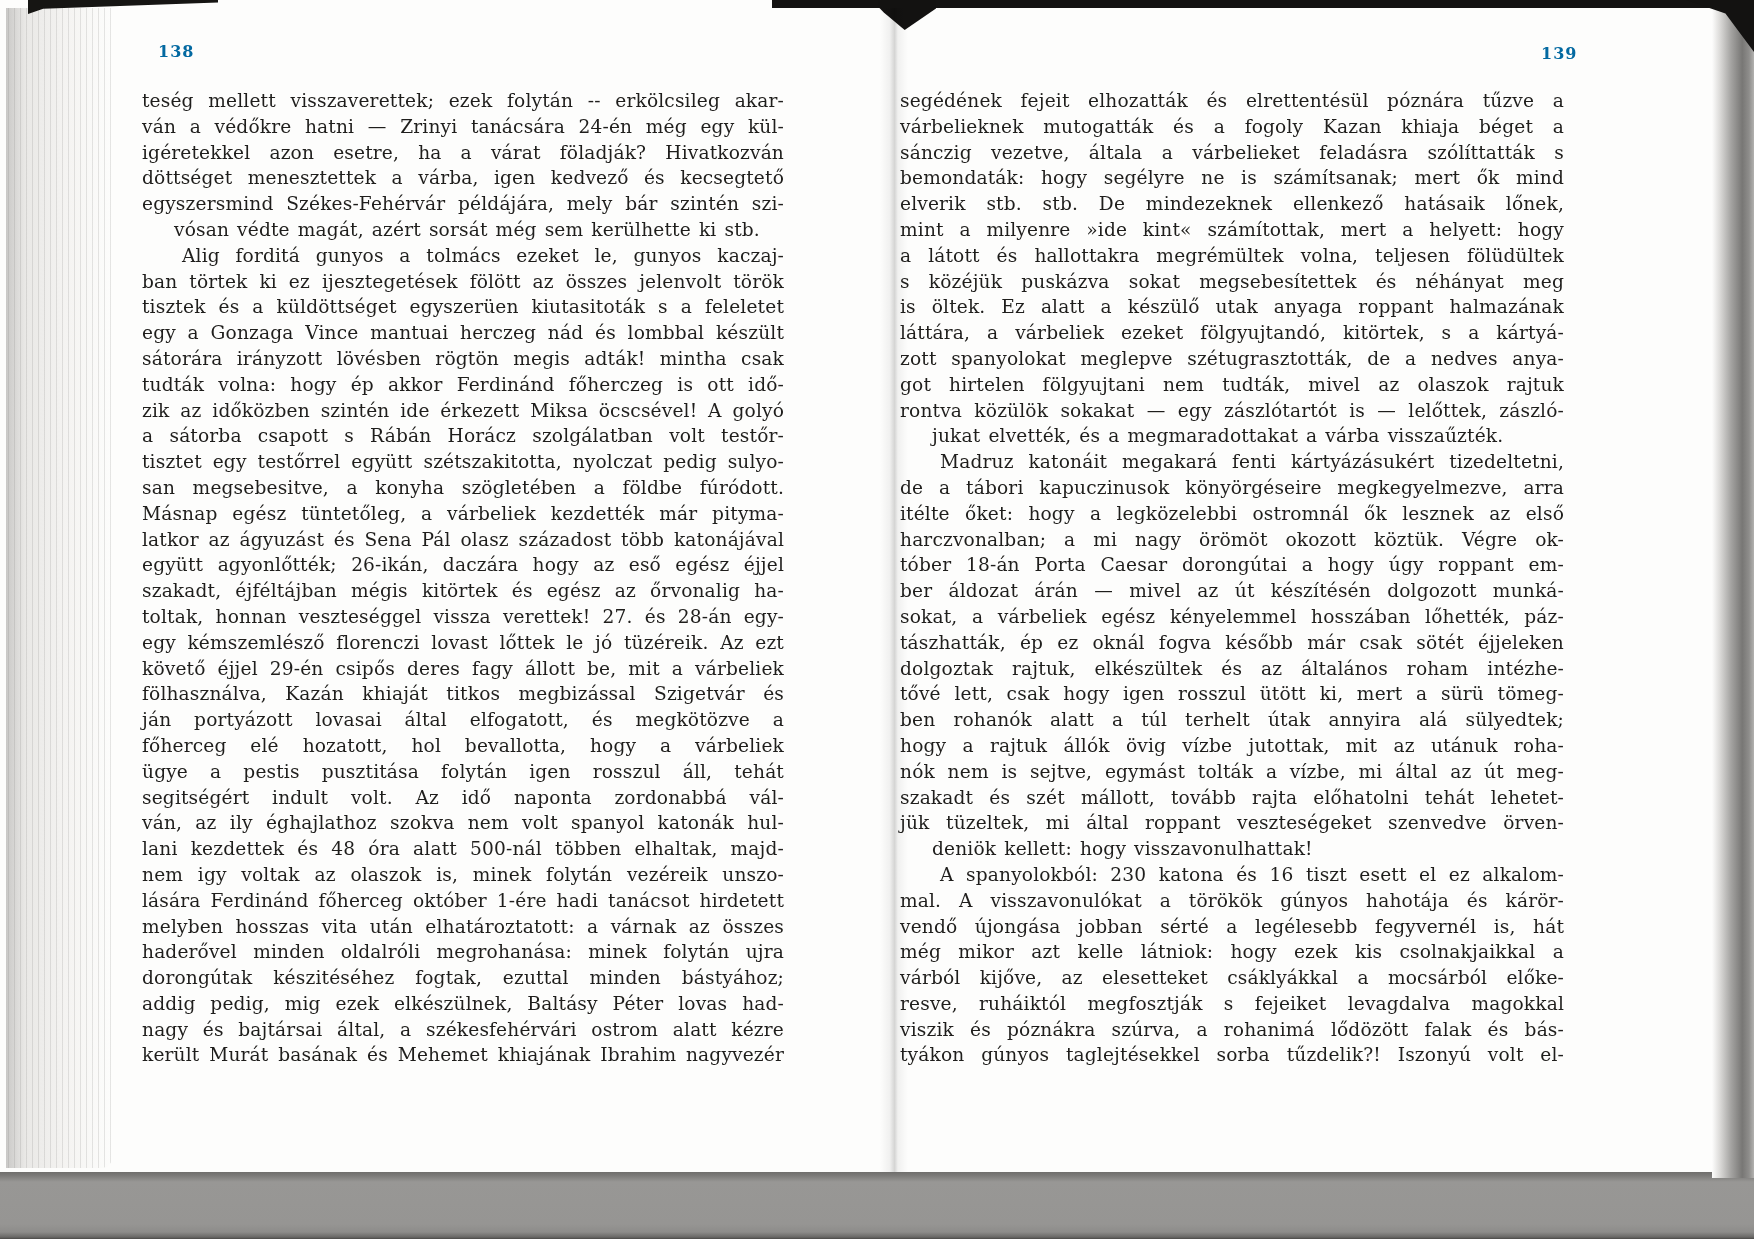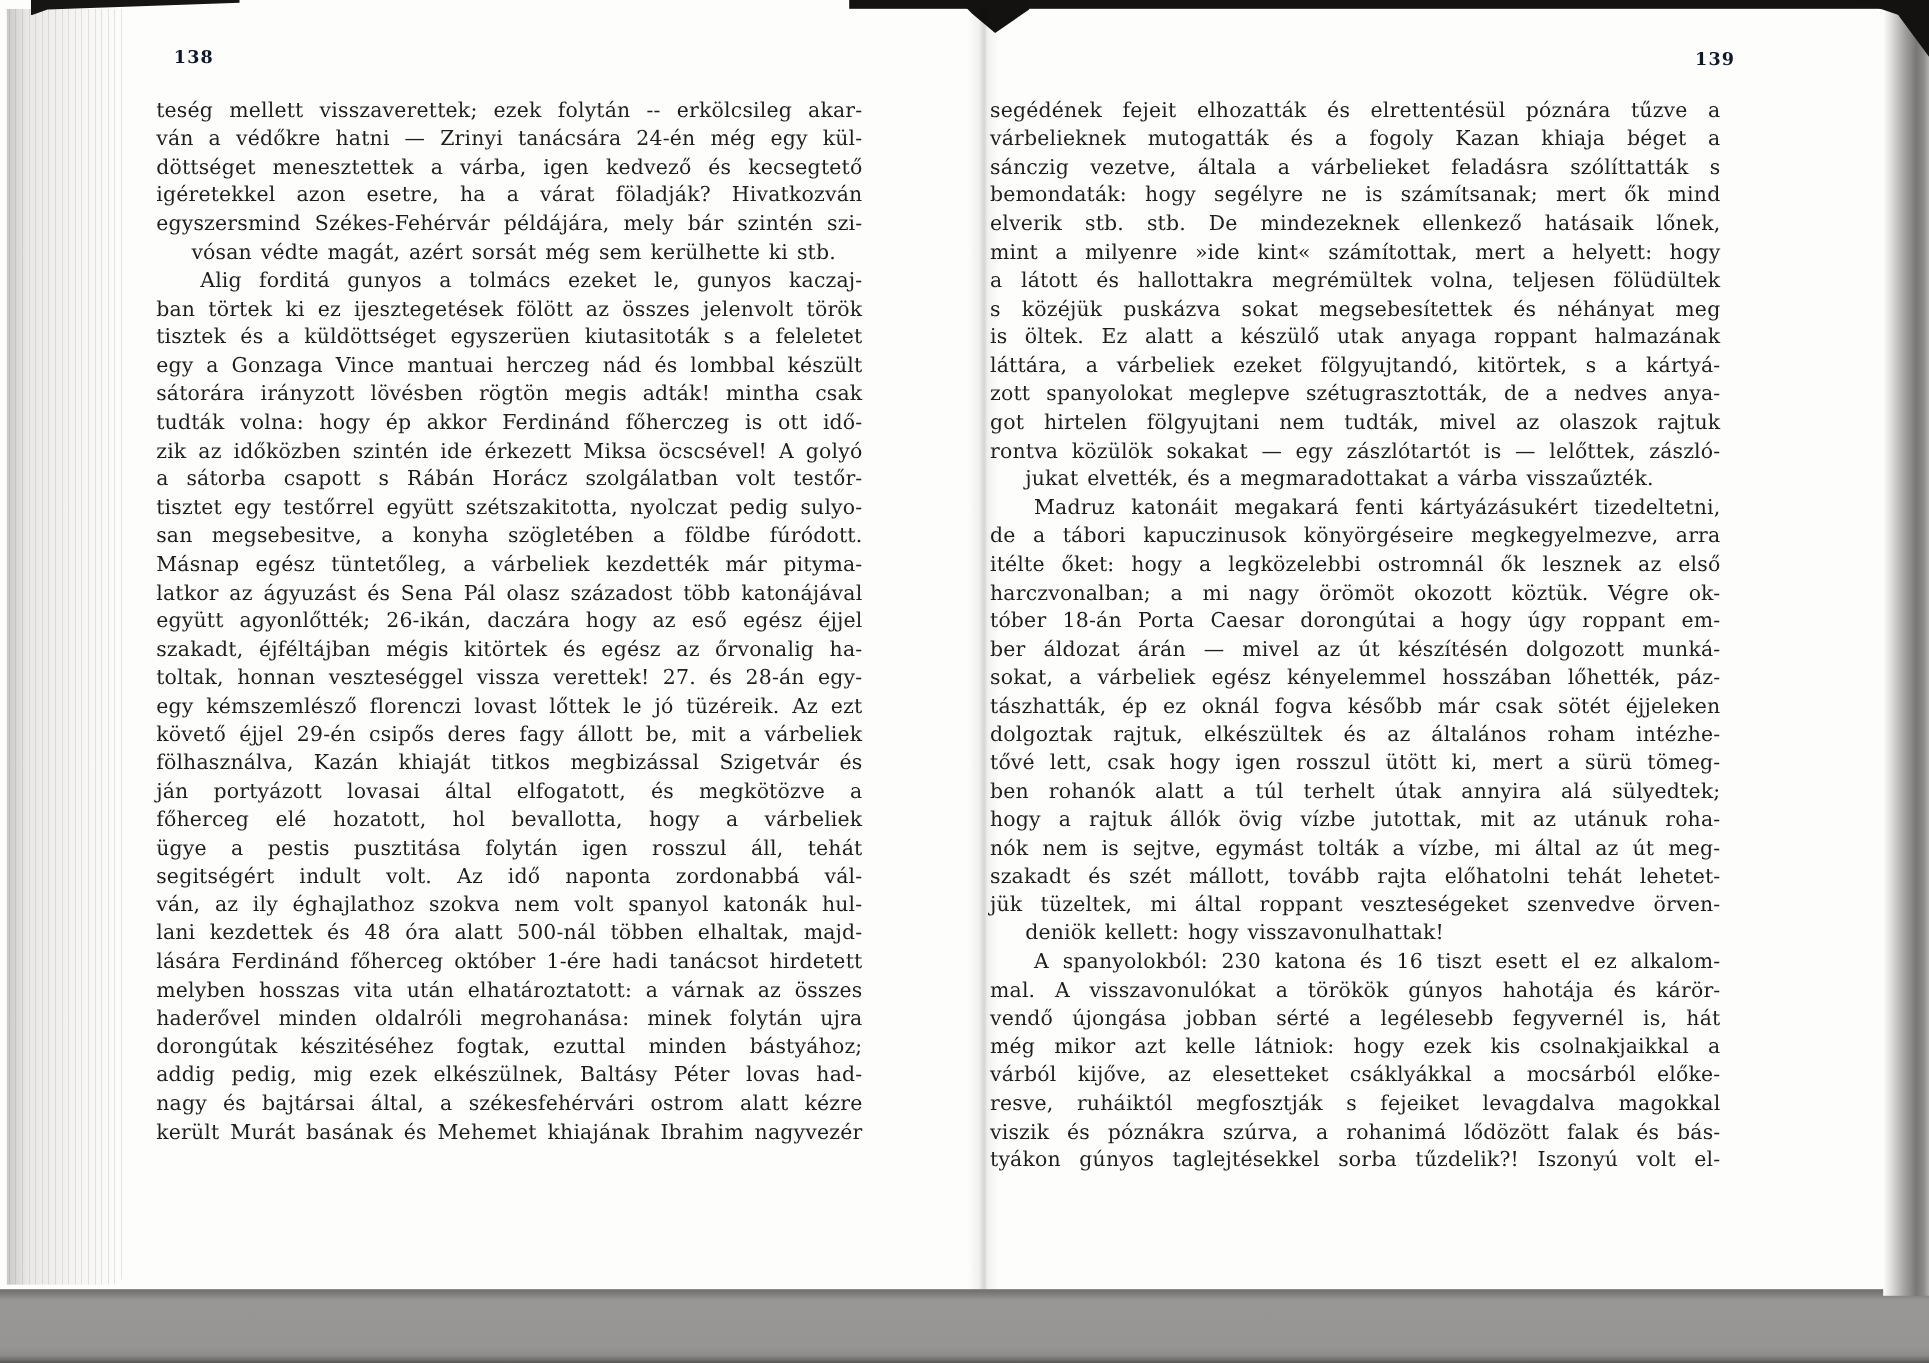--- a/index.html
+++ b/index.html
@@ -39,21 +39,21 @@
     position:absolute; left:1686px; top:0; width:68px; height:52px; background:#131211;
     clip-path:polygon(0 0,100% 0,100% 100%,58% 26%);
   }
   .gutter-shadow {
     position:absolute; left:880px; top:8px; width:28px; height:1164px;
     background:linear-gradient(90deg, rgba(0,0,0,0) 0%, rgba(0,0,0,0.05) 35%, rgba(0,0,0,0.16) 52%, rgba(0,0,0,0.05) 64%, rgba(0,0,0,0) 100%);
   }
   
   .page { position:absolute; color:#1f1e1c; }
   .page-number {
-    position:absolute; font-size:16px; font-weight:bold; letter-spacing:1px; color:#0f172a;
+    position:absolute; font-size:16px; font-weight:bold; letter-spacing:1px; color:#0369a1;
   }
   .pageno-left  { left:158px;  top:42px; }
   .pageno-right { left:1541px; top:44px; }
   .textblock {
     position:absolute; font-size:18.6px; line-height:25.8px;
     word-spacing:2px; letter-spacing:0.15px;
   }
   .textblock-left  { left:142px; top:88px; width:642px; }
   .textblock-right { left:900px; top:88px; width:664px; }
   .line { text-align:justify; text-align-last:justify; white-space:normal; }
@@ -72,22 +72,22 @@
   <div class="top-edge-right"></div>
   <div class="gutter-top-wedge"></div>
   <div class="top-right-wedge"></div>
   <div class="gutter-shadow"></div>
 
   <div class="page">
     <div class="page-number pageno-left">138</div>
     <div class="textblock textblock-left">
         <div class="line">teség mellett visszaverettek; ezek folytán -- erkölcsileg akar-</div>
         <div class="line">ván a védőkre hatni — Zrinyi tanácsára 24-én még egy kül-</div>
+        <div class="line">igéretekkel azon esetre, ha a várat föladják? Hivatkozván</div>
         <div class="line">döttséget menesztettek a várba, igen kedvező és kecsegtető</div>
-        <div class="line">igéretekkel azon esetre, ha a várat föladják? Hivatkozván</div>
         <div class="line">egyszersmind Székes-Fehérvár példájára, mely bár szintén szi-</div>
         <div class="line para-end">vósan védte magát, azért sorsát még sem kerülhette ki stb.</div>
         <div class="line indent">Alig forditá gunyos a tolmács ezeket le, gunyos kaczaj-</div>
         <div class="line">ban törtek ki ez ijesztegetések fölött az összes jelenvolt török</div>
         <div class="line">tisztek és a küldöttséget egyszerüen kiutasitoták s a feleletet</div>
         <div class="line">egy a Gonzaga Vince mantuai herczeg nád és lombbal készült</div>
         <div class="line">sátorára irányzott lövésben rögtön megis adták! mintha csak</div>
         <div class="line">tudták volna: hogy ép akkor Ferdinánd főherczeg is ott idő-</div>
         <div class="line">zik az időközben szintén ide érkezett Miksa öcscsével! A golyó</div>
         <div class="line">a sátorba csapott s Rábán Horácz szolgálatban volt testőr-</div>
@@ -100,20 +100,21 @@
         <div class="line">toltak, honnan veszteséggel vissza verettek! 27. és 28-án egy-</div>
         <div class="line">egy kémszemlésző florenczi lovast lőttek le jó tüzéreik. Az ezt</div>
         <div class="line">követő éjjel 29-én csipős deres fagy állott be, mit a várbeliek</div>
         <div class="line">fölhasználva, Kazán khiaját titkos megbizással Szigetvár és</div>
         <div class="line">ján portyázott lovasai által elfogatott, és megkötözve a</div>
         <div class="line">főherceg elé hozatott, hol bevallotta, hogy a várbeliek</div>
         <div class="line">ügye a pestis pusztitása folytán igen rosszul áll, tehát</div>
         <div class="line">segitségért indult volt. Az idő naponta zordonabbá vál-</div>
         <div class="line">ván, az ily éghajlathoz szokva nem volt spanyol katonák hul-</div>
         <div class="line">lani kezdettek és 48 óra alatt 500-nál többen elhaltak, majd-</div>
+        <div class="line">nem igy voltak az olaszok is, minek folytán vezéreik unszo-</div>
         <div class="line">lására Ferdinánd főherceg október 1-ére hadi tanácsot hirdetett</div>
         <div class="line">melyben hosszas vita után elhatároztatott: a várnak az összes</div>
         <div class="line">haderővel minden oldalróli megrohanása: minek folytán ujra</div>
         <div class="line">dorongútak készitéséhez fogtak, ezuttal minden bástyához;</div>
         <div class="line">addig pedig, mig ezek elkészülnek, Baltásy Péter lovas had-</div>
         <div class="line">nagy és bajtársai által, a székesfehérvári ostrom alatt kézre</div>
         <div class="line">került Murát basának és Mehemet khiajának Ibrahim nagyvezér</div>
       </div>
   </div>
 

